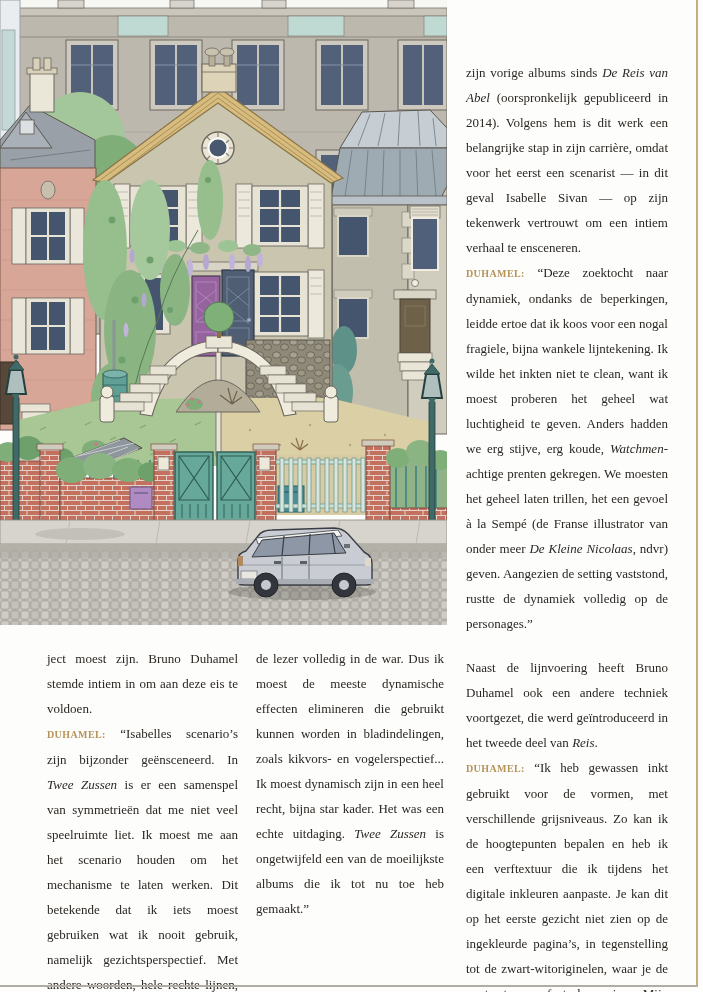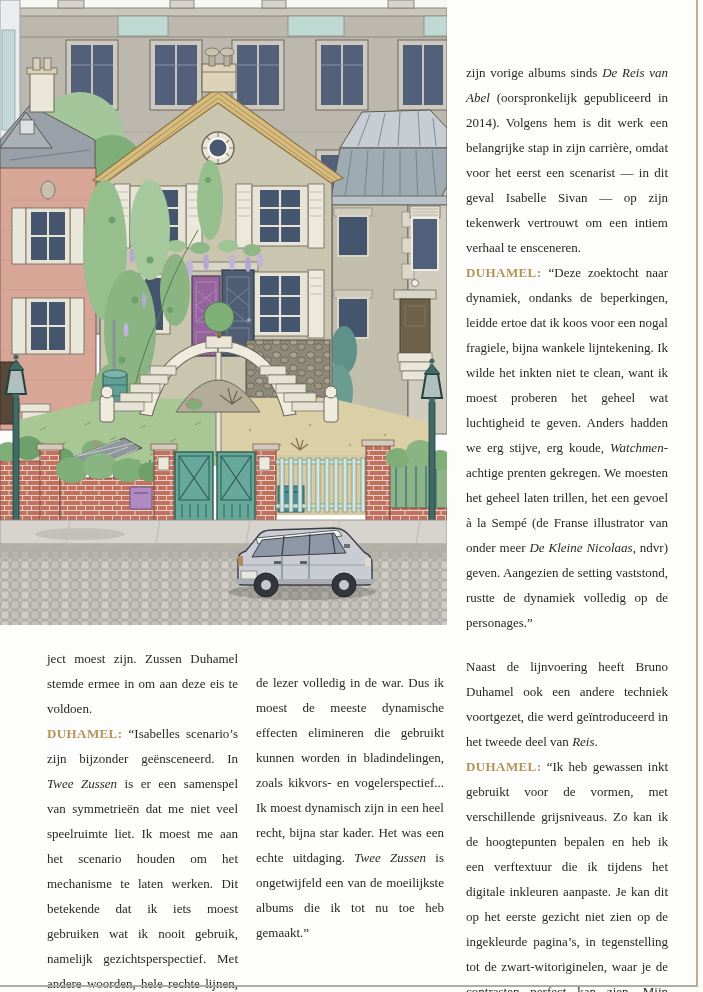--- a/index.html
+++ b/index.html
@@ -2,23 +2,23 @@
 <html><head>
 <meta charset="utf-8">
 <style>
   html,body{margin:0;padding:0;background:#ffffff;}
   .page{position:relative;width:703px;height:992px;background:#fdfdfc;overflow:hidden;
         font-family:"Liberation Serif","DejaVu Serif",serif;color:#2b2722;}
   .illustration{position:absolute;left:0;top:0;width:447px;height:625px;}
   .col{position:absolute;font-size:13px;line-height:25px;text-align:justify;}
   .col p{margin:0;text-align:justify;}
   .col p.gap{margin-top:19px;}
-  .speaker{color:#b5935a;font-weight:bold;font-size:13px;letter-spacing:0.4px;}
+  .speaker{color:#b5935a;font-weight:bold;font-size:10px;letter-spacing:0.4px;}
   #col-left{left:47px;top:646px;width:191px;}
-  #col-mid{left:256px;top:646px;width:188px;margin-top:24px;}
+  #col-mid{left:256px;top:646px;width:188px;}
   #col-right{left:466px;top:60px;width:202px;}
   .page-number{position:absolute;left:0;top:959px;width:698px;text-align:center;
                font-size:11px;color:#2b2722;}
   .edge-right{position:absolute;left:696px;top:0;width:2px;height:986px;background:#c6ad80;}
   .edge-bottom{position:absolute;left:0;top:985px;width:698px;height:2px;background:#b0ada6;}
   svg{display:block;}
 </style>
 </head>
 <body>
 
@@ -474,21 +474,21 @@
         <rect x="344" y="544" width="6" height="4" fill="#6b7077"></rect>
         <circle cx="266" cy="585" r="12" fill="#33363c" stroke="#202226" stroke-width="1"></circle>
         <circle cx="266" cy="585" r="5" fill="#c6cacf"></circle>
         <circle cx="344" cy="585" r="12" fill="#33363c" stroke="#202226" stroke-width="1"></circle>
         <circle cx="344" cy="585" r="5" fill="#c6cacf"></circle>
       </g>
     </svg>
   </div>
 
   <div class="col" id="col-left">
-      <p>ject moest zijn. Zussen Duhamel stemde ermee in om aan deze eis te voldoen.</p>
+      <p>ject moest zijn. Bruno Duhamel stemde intiem in om aan deze eis te voldoen.</p>
       <p><span class="speaker">DUHAMEL:</span> “Isabelles scenario’s zijn bijzonder geënsceneerd. In <i>Twee Zussen</i> is er een samenspel van symmetrieën dat me niet veel speelruimte liet. Ik moest me aan het scenario houden om het mechanisme te laten werken. Dit betekende dat ik iets moest gebruiken wat ik nooit gebruik, namelijk gezichtsperspectief. Met andere woorden, hele rechte lijnen, met zo min mogelijk vervormingen. Anders raakt het oog van</p>
     </div>
   <div class="col" id="col-mid">
       <p>de lezer volledig in de war. Dus ik moest de meeste dynamische effecten elimineren die gebruikt kunnen worden in bladindelingen, zoals kikvors- en vogelerspectief... Ik moest dynamisch zijn in een heel recht, bijna star kader. Het was een echte uitdaging. <i>Twee Zussen</i> is ongetwijfeld een van de moeilijkste albums die ik tot nu toe heb gemaakt.”</p>
     </div>
   <div class="col" id="col-right">
       <p>zijn vorige albums sinds <i>De Reis van Abel</i> (oorspronkelijk gepubliceerd in 2014). Volgens hem is dit werk een belangrijke stap in zijn carrière, omdat voor het eerst een scenarist — in dit geval Isabelle Sivan — op zijn tekenwerk vertrouwt om een intiem verhaal te ensceneren.</p>
       <p><span class="speaker">DUHAMEL:</span> “Deze zoektocht naar dynamiek, ondanks de beperkingen, leidde ertoe dat ik koos voor een nogal fragiele, bijna wankele lijntekening. Ik wilde het inkten niet te clean, want ik moest proberen het geheel wat luchtigheid te geven. Anders hadden we erg stijve, erg koude, <i>Watchmen</i>-achtige prenten gekregen. We moesten het geheel laten trillen, het een gevoel à la Sempé (de Franse illustrator van onder meer <i>De Kleine Nicolaas</i>, ndvr) geven. Aangezien de setting vaststond, rustte de dynamiek volledig op de personages.”</p>
       <p class="gap">Naast de lijnvoering heeft Bruno Duhamel ook een andere techniek voortgezet, die werd geïntroduceerd in het tweede deel van <i>Reis</i>.</p>
       <p><span class="speaker">DUHAMEL:</span> “Ik heb gewassen inkt gebruikt voor de vormen, met verschillende grijsniveaus. Zo kan ik de hoogtepunten bepalen en heb ik een verftextuur die ik tijdens het digitale inkleuren aanpaste. Je kan dit op het eerste gezicht niet zien op de ingekleurde pagina’s, in tegenstelling tot de zwart-witoriginelen, waar je de contrasten perfect kan zien. Mijn droom zou zijn om ooit een album volledig in zwart-wit te produceren. Maar voor <i>Twee Zussen</i> was kleur essentieel, omdat het de tegenstelling tussen de twee protagonisten accentueert. We konden niet zonder.”</p>

